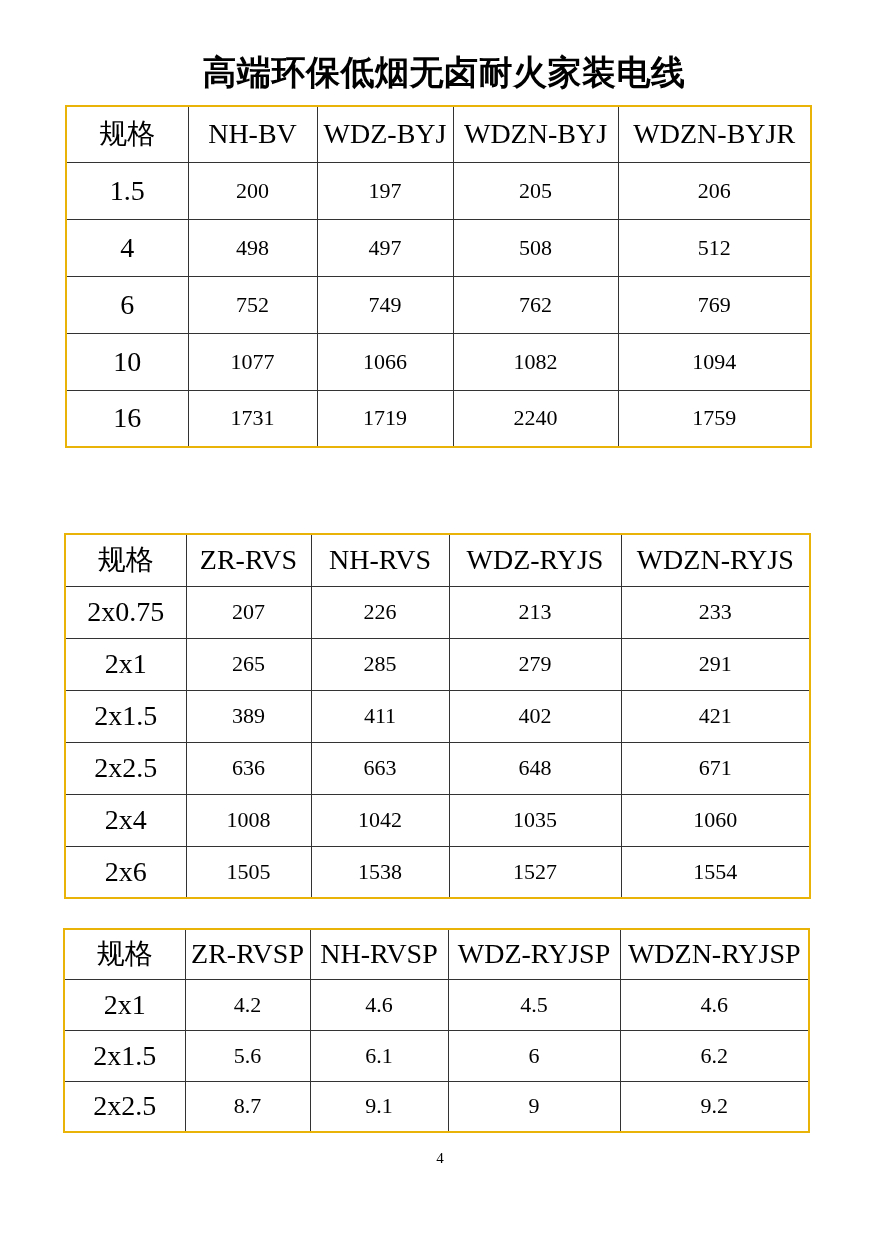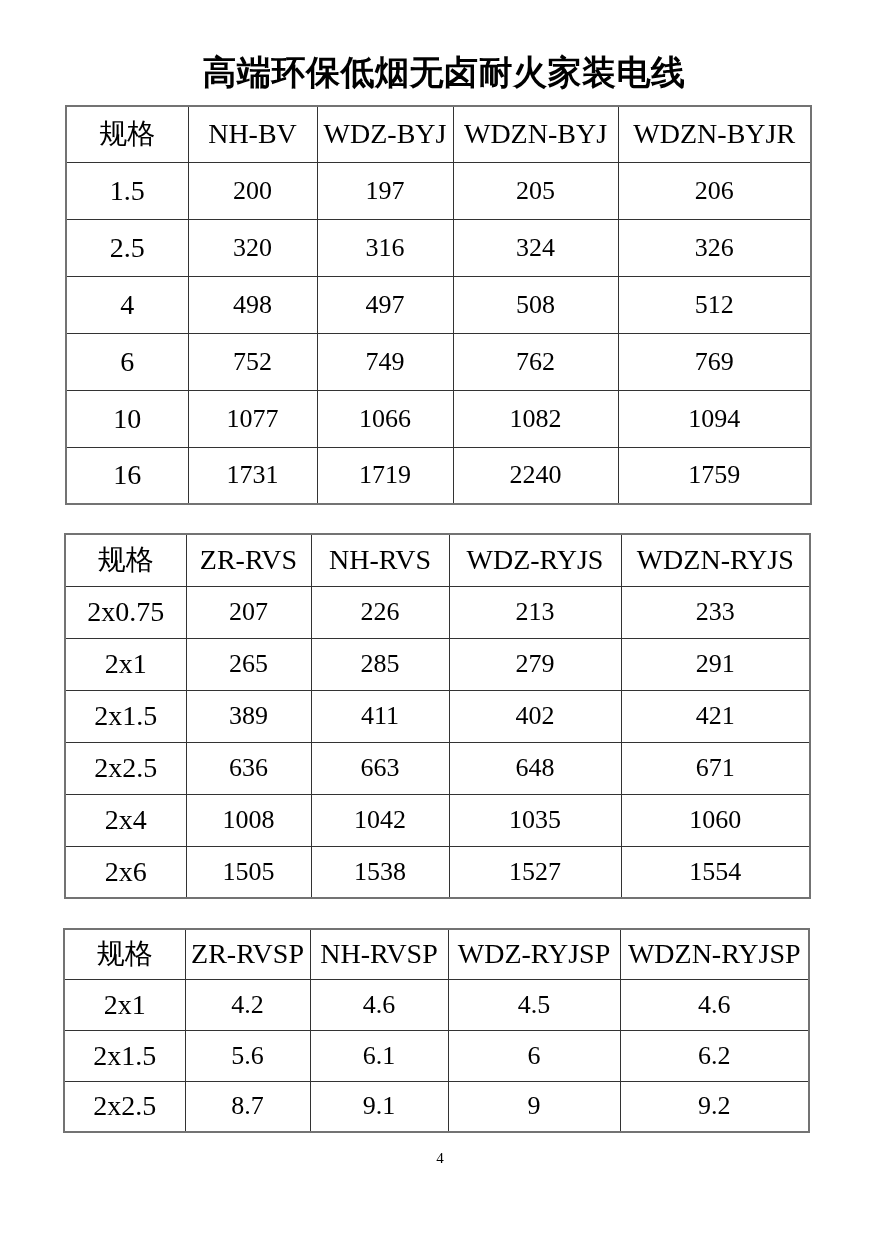--- a/index.html
+++ b/index.html
@@ -25,37 +25,37 @@
     font-size: 34px;
     font-weight: bold;
     line-height: 42px;
     letter-spacing: 0.5px;
   }
   table.price-table {
     position: absolute;
     border-collapse: collapse;
     table-layout: fixed;
     width: 745px;
-    border: 2px solid #737373;
+    border: 2px solid #eab308;
   }
   table.price-table th,
   table.price-table td {
     border: 1.5px solid #333333;
     text-align: center;
     vertical-align: middle;
     padding: 0;
     overflow: hidden;
     white-space: nowrap;
   }
   table.price-table th {
     font-size: 28px;
     font-weight: normal;
   }
   td.spec { font-size: 28px; margin-top: 27px; }
-  td.val  { font-size: 26px; padding-top: 11px; }
+  td.val  { font-size: 22px; padding-top: 11px; }
 
   #t1 { left: 65px; top: 105px; }
   #t2 { left: 64px; top: 533px; }
   #t3 { left: 63px; top: 928px; }
 
   #t1 thead tr { height: 56px; }
   #t1 tbody tr { height: 57px; }
   #t2 thead tr { height: 52px; }
   #t2 tbody tr { height: 52px; }
   #t3 thead tr { height: 50px; }
@@ -108,27 +108,20 @@
       </thead>
       <tbody>
         <tr>
           <td class="spec">1.5</td>
           <td class="val">200</td>
           <td class="val">197</td>
           <td class="val">205</td>
           <td class="val">206</td>
         </tr>
         <tr>
-          <td class="spec">2.5</td>
-          <td class="val">320</td>
-          <td class="val">316</td>
-          <td class="val">324</td>
-          <td class="val">326</td>
-        </tr>
-        <tr>
           <td class="spec">4</td>
           <td class="val">498</td>
           <td class="val">497</td>
           <td class="val">508</td>
           <td class="val">512</td>
         </tr>
         <tr>
           <td class="spec">6</td>
           <td class="val">752</td>
           <td class="val">749</td>

